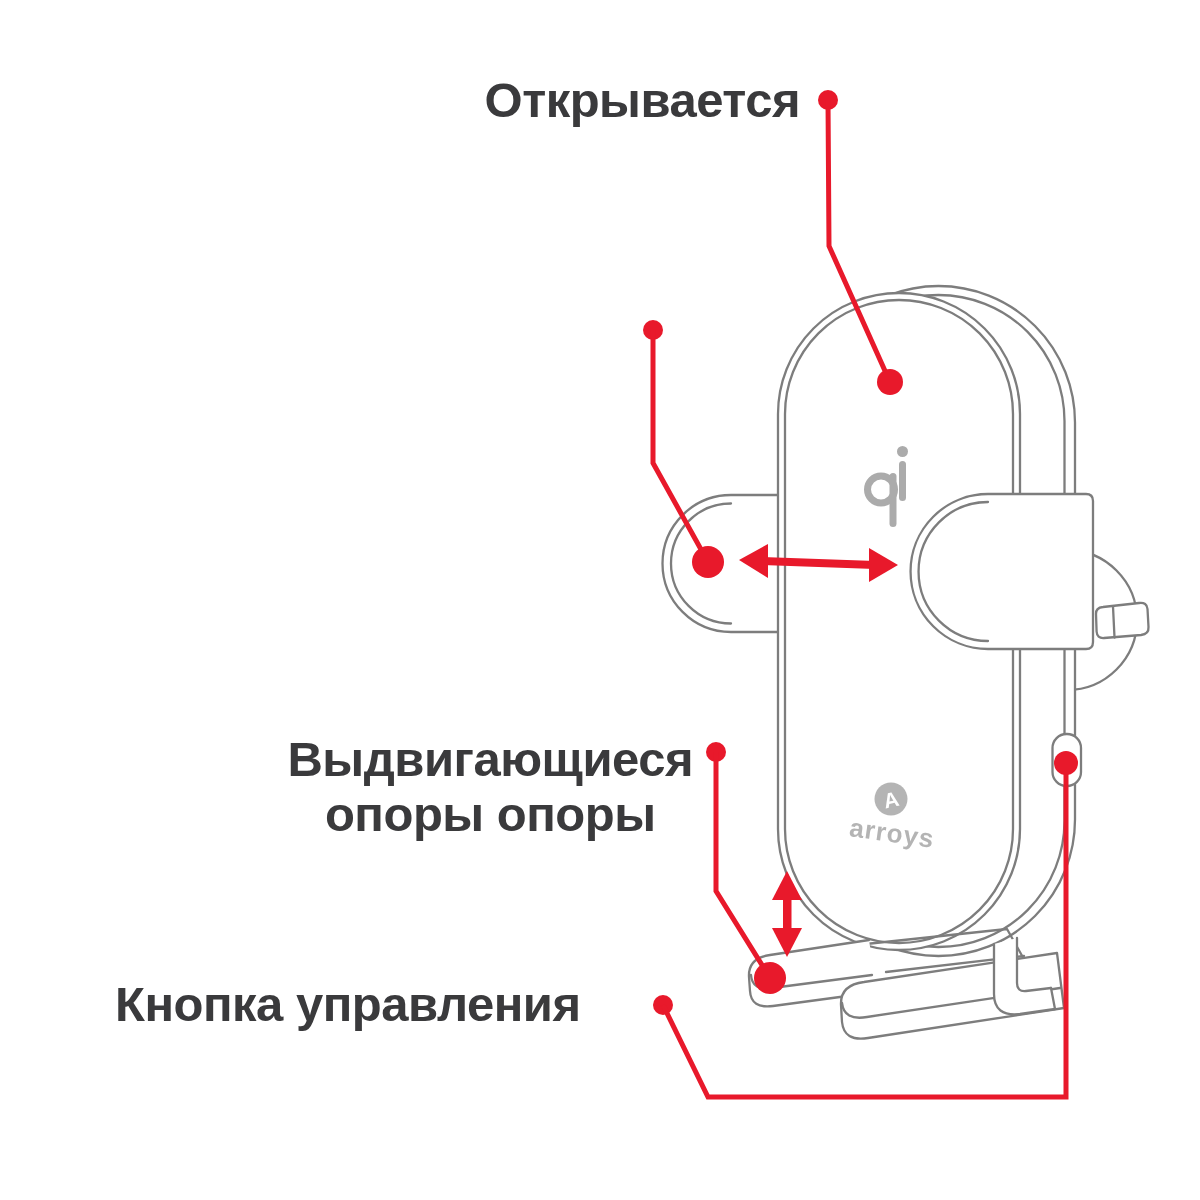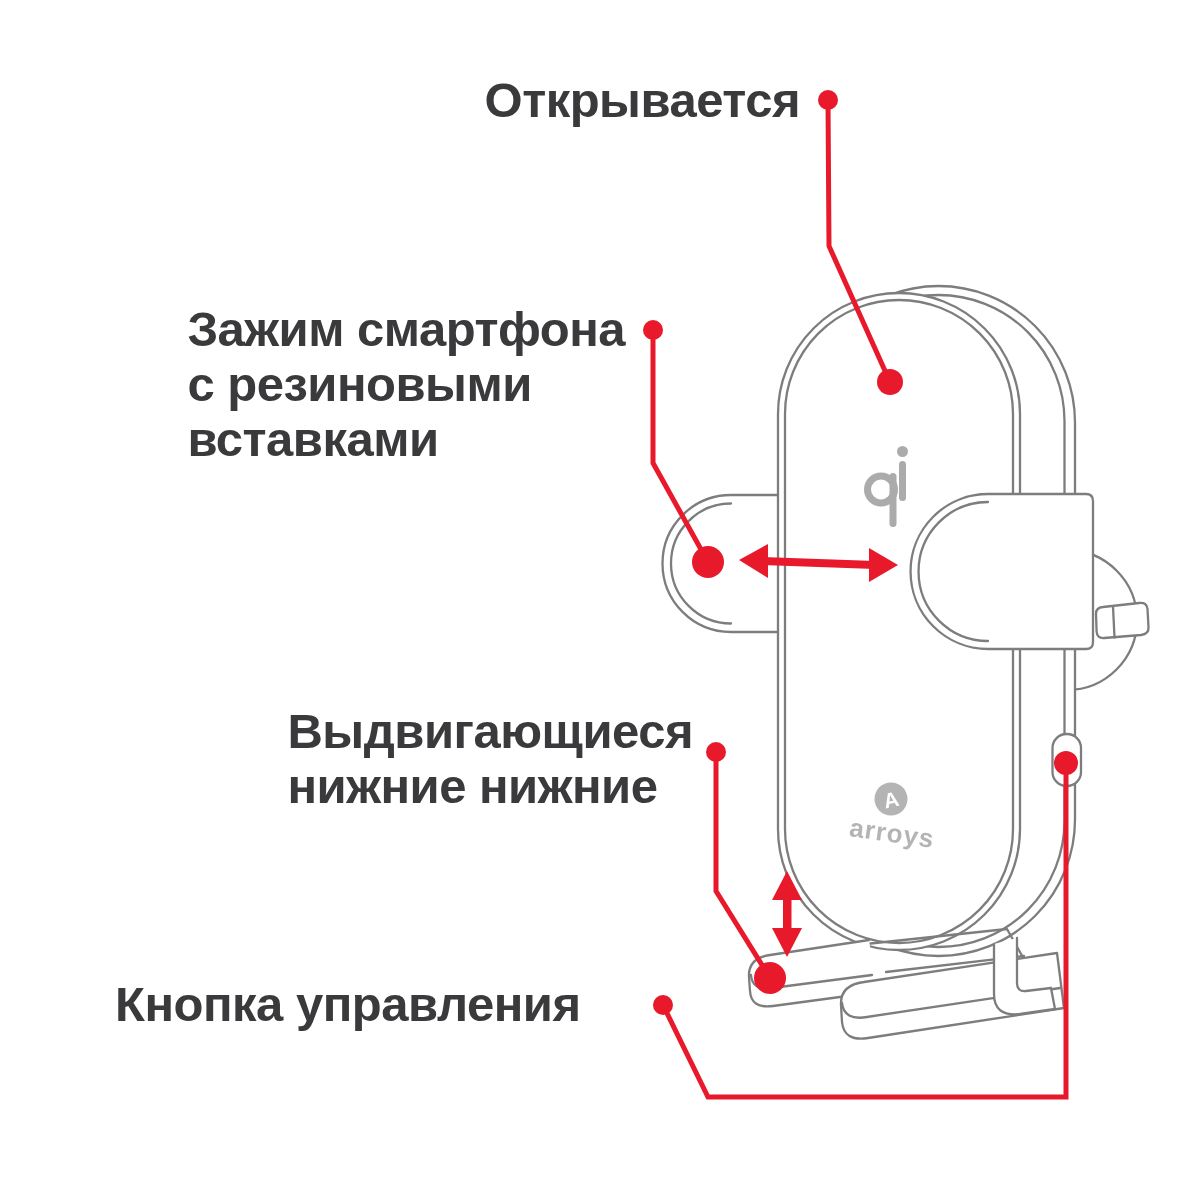--- a/index.html
+++ b/index.html
@@ -27,21 +27,21 @@
   .rshaft{fill:none;stroke:var(--accent-red);stroke-width:8;}
   .rfill{fill:var(--accent-red);stroke:none;}
   .glogo{fill:var(--logo-gray);stroke:none;}
   .glogo-ring{fill:none;stroke:var(--logo-gray);stroke-width:7;}
   .blogo{fill:var(--brand-gray);stroke:none;}
   
   .label{
     position:absolute;font-weight:700;font-size:49px;line-height:55px;
     color:var(--text-dark);letter-spacing:-0.5px;white-space:nowrap;
   }
-  .label.r{text-align:left;}
+  .label.r{text-align:center;}
   .label span{display:block;}
 </style>
 </head>
 <body>
 
 <div class="stage">
 
   <svg class="art" width="1200" height="1200" viewBox="0 0 1200 1200">
 
     <g>
@@ -145,28 +145,23 @@
       <circle class="rfill" cx="663" cy="1005" r="10"></circle>
       <path class="rline" d="M 663,1005 L 708,1097 L 1066,1097 L 1066,763"></path>
       <circle class="rfill" cx="1066" cy="763" r="12"></circle>
     </g>
   </svg>
 
   <div class="label r" style="top:73px; right:400px;">
     <span>Открывается</span>
   </div>
 
-  <div class="label r" style="top:302px; right:575px;">
-    <span>Зажим смартфона</span>
-    <span>с резиновыми</span>
-    <span>вставками</span>
-  </div>
 
-  <div class="label r" style="top:704px; right:507px;">
+  <div class="label r" style="top:732px; right:507px;">
     <span>Выдвигающиеся</span>
-    <span>нижние нижние</span>
+    <span>опоры опоры</span>
   </div>
 
   <div class="label" style="top:977px; left:115px;">
     <span>Кнопка управления</span>
   </div>
 
 </div>
 
 </body></html>

